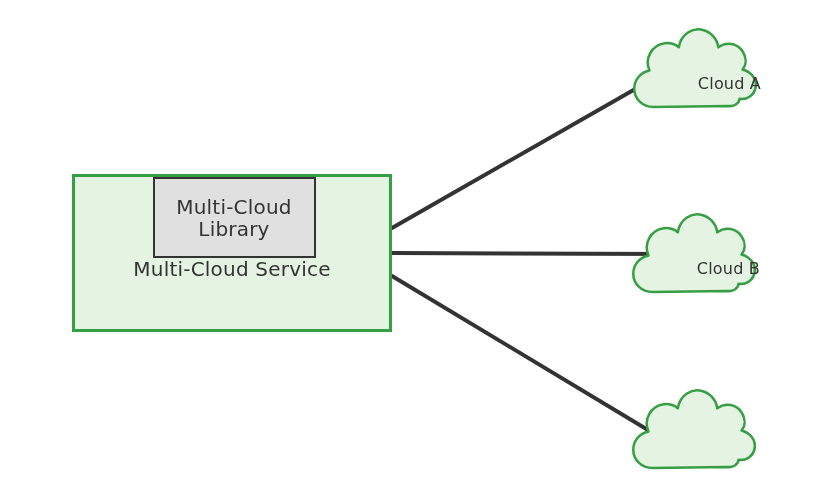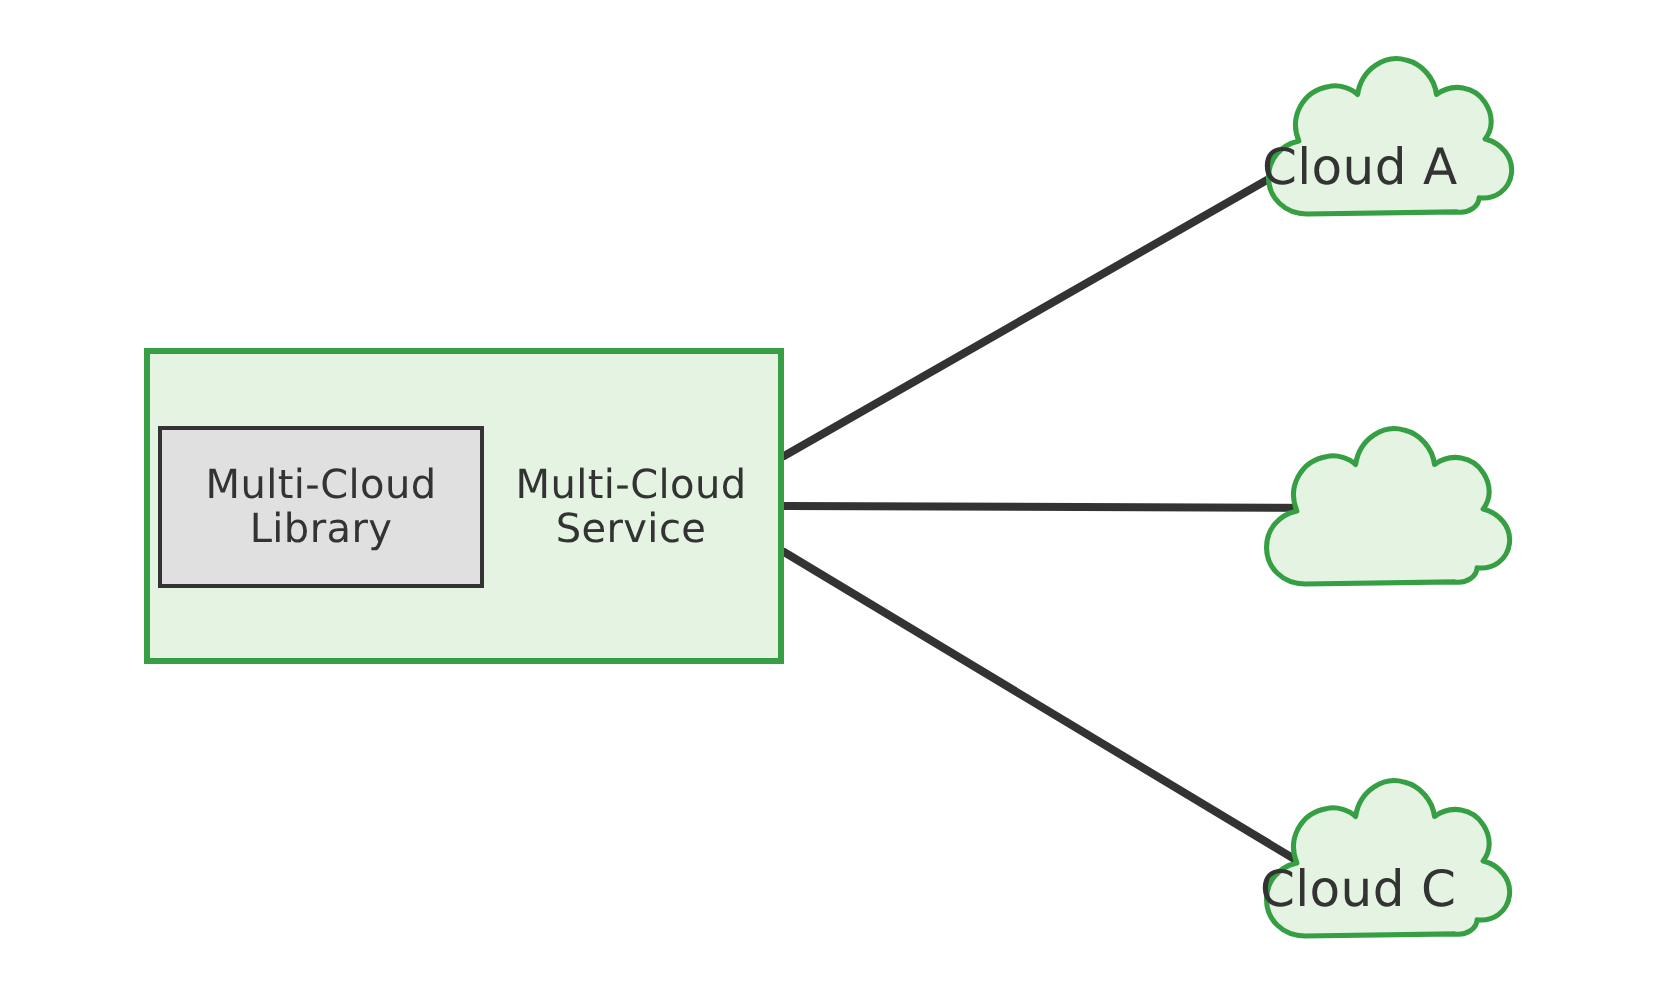--- a/index.html
+++ b/index.html
@@ -38,20 +38,21 @@
     position: absolute;
     left: 72px;
     top: 174px;
     width: 320px;
     height: 158px;
     background: var(--node-fill-green);
     border: 3px solid var(--node-border-green);
     display: flex;
     align-items: center;
     z-index: 2;
+    flex-direction: column;
   }
   .library-node {
     width: 163px;
     height: 81px;
     margin-left: 4px;
     background: var(--library-fill);
     border: 2px solid var(--library-border);
     display: flex;
     align-items: center;
     justify-content: center;
@@ -85,22 +86,22 @@
     fill: var(--node-fill-green);
     stroke: var(--node-border-green);
     stroke-width: 2.5;
     stroke-linejoin: round;
   }
   .cloud-label {
     position: absolute;
     left: 0;
     right: 0;
     top: 46px;
-    text-align: left;
-    font-size: 25px;
+    text-align: right;
+    font-size: 16px;
     line-height: 22px;
     letter-spacing: 0.2px;
     color: var(--text);
   }
 </style>
 </head>
 <body>
 
 <div class="stage">
 
@@ -145,34 +146,34 @@
            C 38 15 44 17 47 20
            C 49 7 61 0 71 3
            C 79 5 85 12 86 20
            C 94 14 105 16 110 24
            C 114 30 114 37 110 42
            C 118 44 124 51 123 59
            C 122 67 115 72 107 71
            C 107 75 102 79 96 78
            Z"></path>
     </svg>
+    <div class="cloud-label">Cloud B</div>
   </div>
 
   <div class="cloud-node cloud-c">
     <svg class="cloud-shape" width="130" height="83" viewBox="0 0 128 82">
       <path d="M 22 79
            C 11 79 3 71 3 61
            C 3 52 9 45 18 43
            C 13 31 20 18 33 16
            C 38 15 44 17 47 20
            C 49 7 61 0 71 3
            C 79 5 85 12 86 20
            C 94 14 105 16 110 24
            C 114 30 114 37 110 42
            C 118 44 124 51 123 59
            C 122 67 115 72 107 71
            C 107 75 102 79 96 78
            Z"></path>
     </svg>
-    <div class="cloud-label">Cloud C</div>
   </div>
 
 </div>
 
 </body></html>

